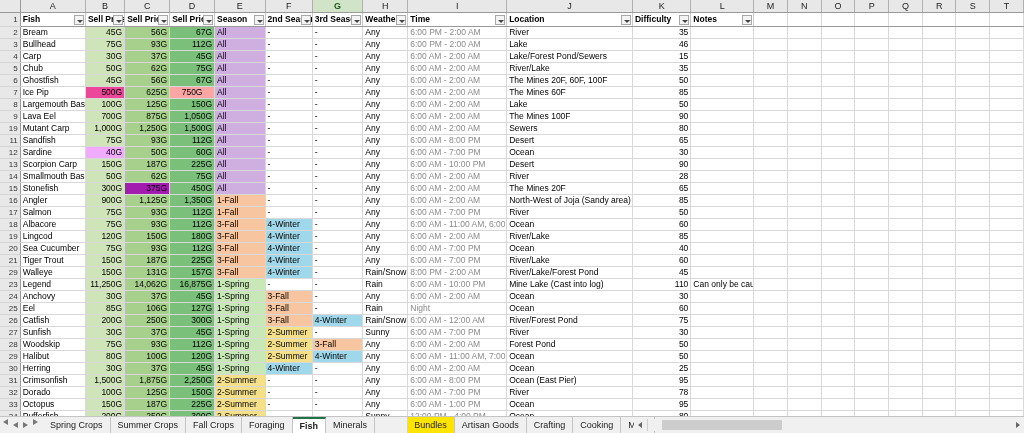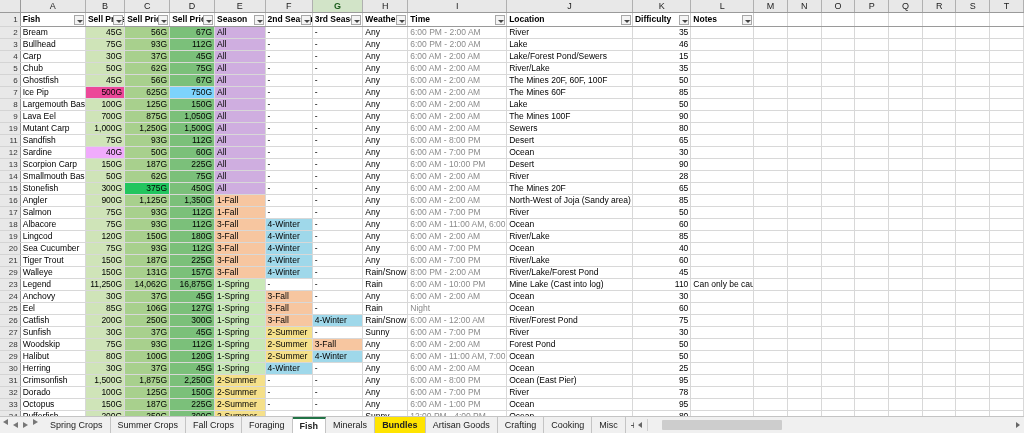--- a/index.html
+++ b/index.html
@@ -132,21 +132,21 @@
     color: #222;
     background: transparent;
     white-space: nowrap;
   }
   .tab.active {
     background: #ffffff;
     font-weight: bold;
     border-top: 2px solid #217346;
     line-height: 14px;
   }
-  .tab.hl { background: #ffe400; font-weight: bold; }
+  .tab.hl { background: #ffe400; font-weight: normal; margin-left: 32px; }
   .addsheet {
     width: 16px;
     display: flex; align-items: center; justify-content: center;
     color: #555;
     font-size: 11px;
   }
 
   
   .hscroll {
     position: absolute;
@@ -374,21 +374,21 @@
             <td class="cell"></td>
             <td class="cell"></td>
             <td class="cell"></td>
             <td class="cell"></td>
           </tr>
           <tr>
             <td class="rowhdr">7</td>
             <td class="cell">Ice Pip</td>
             <td class="cell num" style="background: #ec4899;">500G</td>
             <td class="cell num" style="background: rgb(168, 208, 141);">625G</td>
-            <td class="cell num" style="background: #7dd3fc;">750G</td>
+            <td class="cell num" style="background: #fca5a5; text-align: center;">750G</td>
             <td class="cell" style="background: rgb(207, 174, 224);">All</td>
             <td class="cell">-</td>
             <td class="cell">-</td>
             <td class="cell">Any</td>
             <td class="cell" style="color: rgb(138, 138, 138);">6:00 AM - 2:00 AM</td>
             <td class="cell">The Mines 60F</td>
             <td class="cell num">85</td>
             <td class="cell"></td>
             <td class="cell"></td>
             <td class="cell"></td>
@@ -557,21 +557,21 @@
             <td class="cell"></td>
             <td class="cell"></td>
             <td class="cell"></td>
             <td class="cell"></td>
             <td class="cell"></td>
           </tr>
           <tr>
             <td class="rowhdr">15</td>
             <td class="cell">Stonefish</td>
             <td class="cell num" style="background: rgb(207, 228, 184);">300G</td>
-            <td class="cell num" style="background: #22c55e;">375G</td>
+            <td class="cell num" style="background: #a21caf;">375G</td>
             <td class="cell num" style="background: rgb(123, 192, 122);">450G</td>
             <td class="cell" style="background: rgb(207, 174, 224);">All</td>
             <td class="cell">-</td>
             <td class="cell">-</td>
             <td class="cell">Any</td>
             <td class="cell" style="color: rgb(138, 138, 138);">6:00 AM - 2:00 AM</td>
             <td class="cell">The Mines 20F</td>
             <td class="cell num">65</td>
             <td class="cell"></td>
             <td class="cell"></td>

